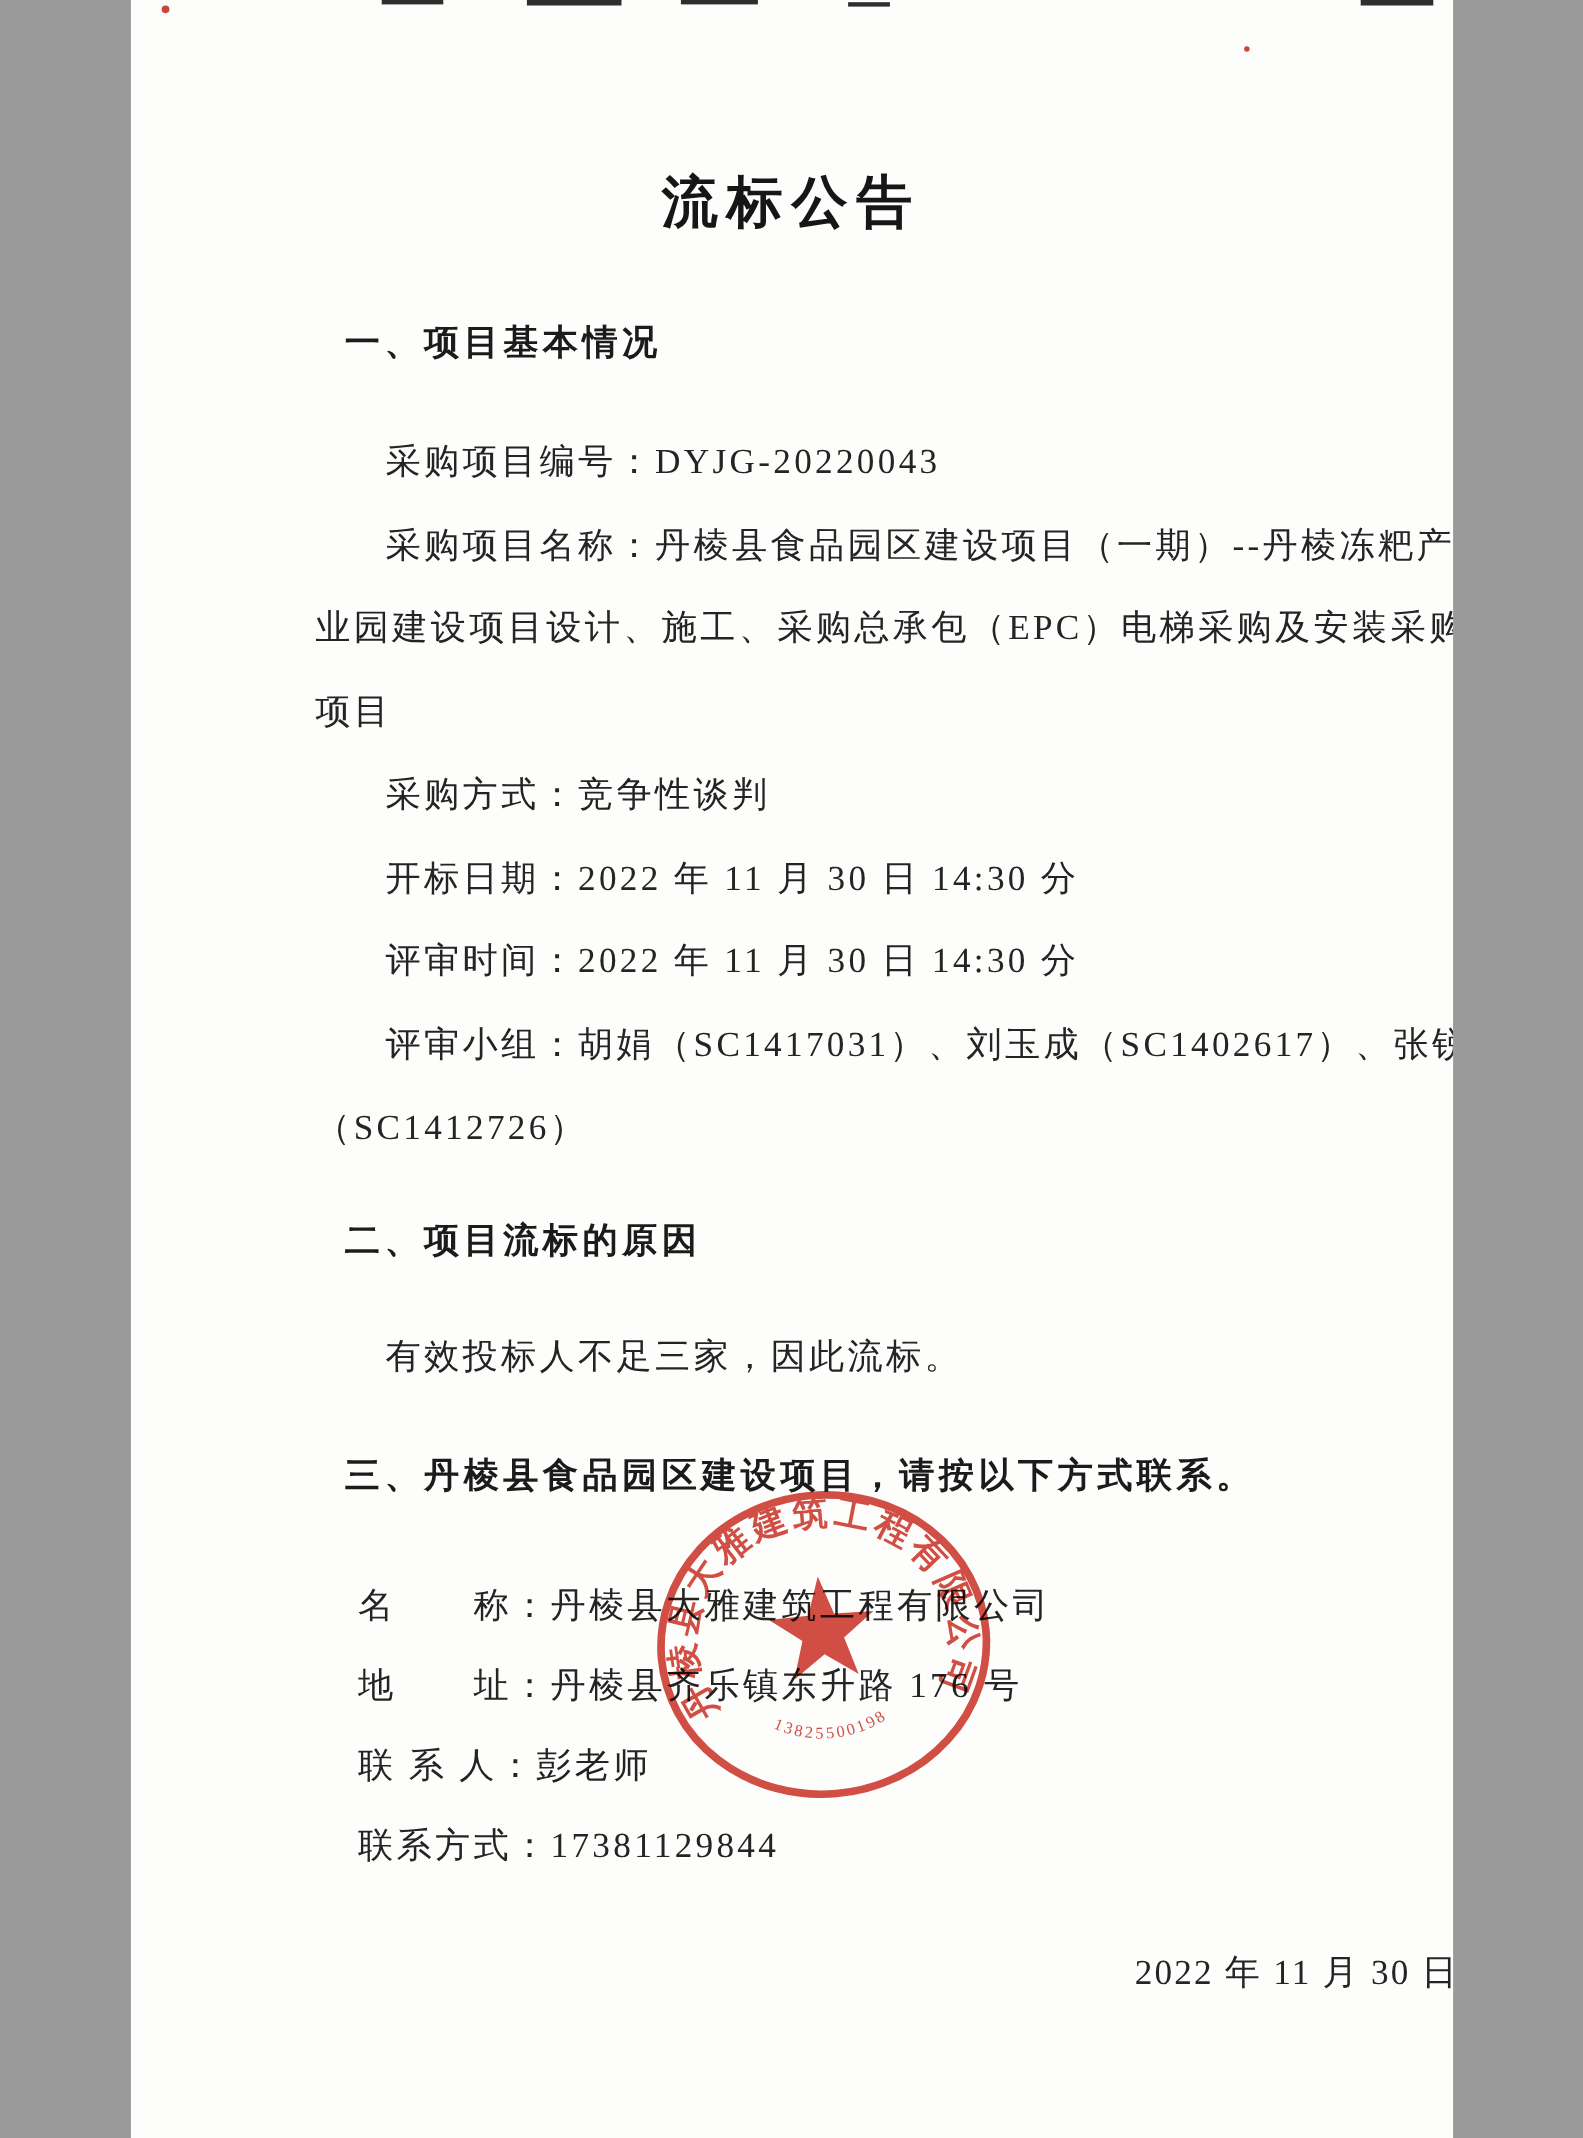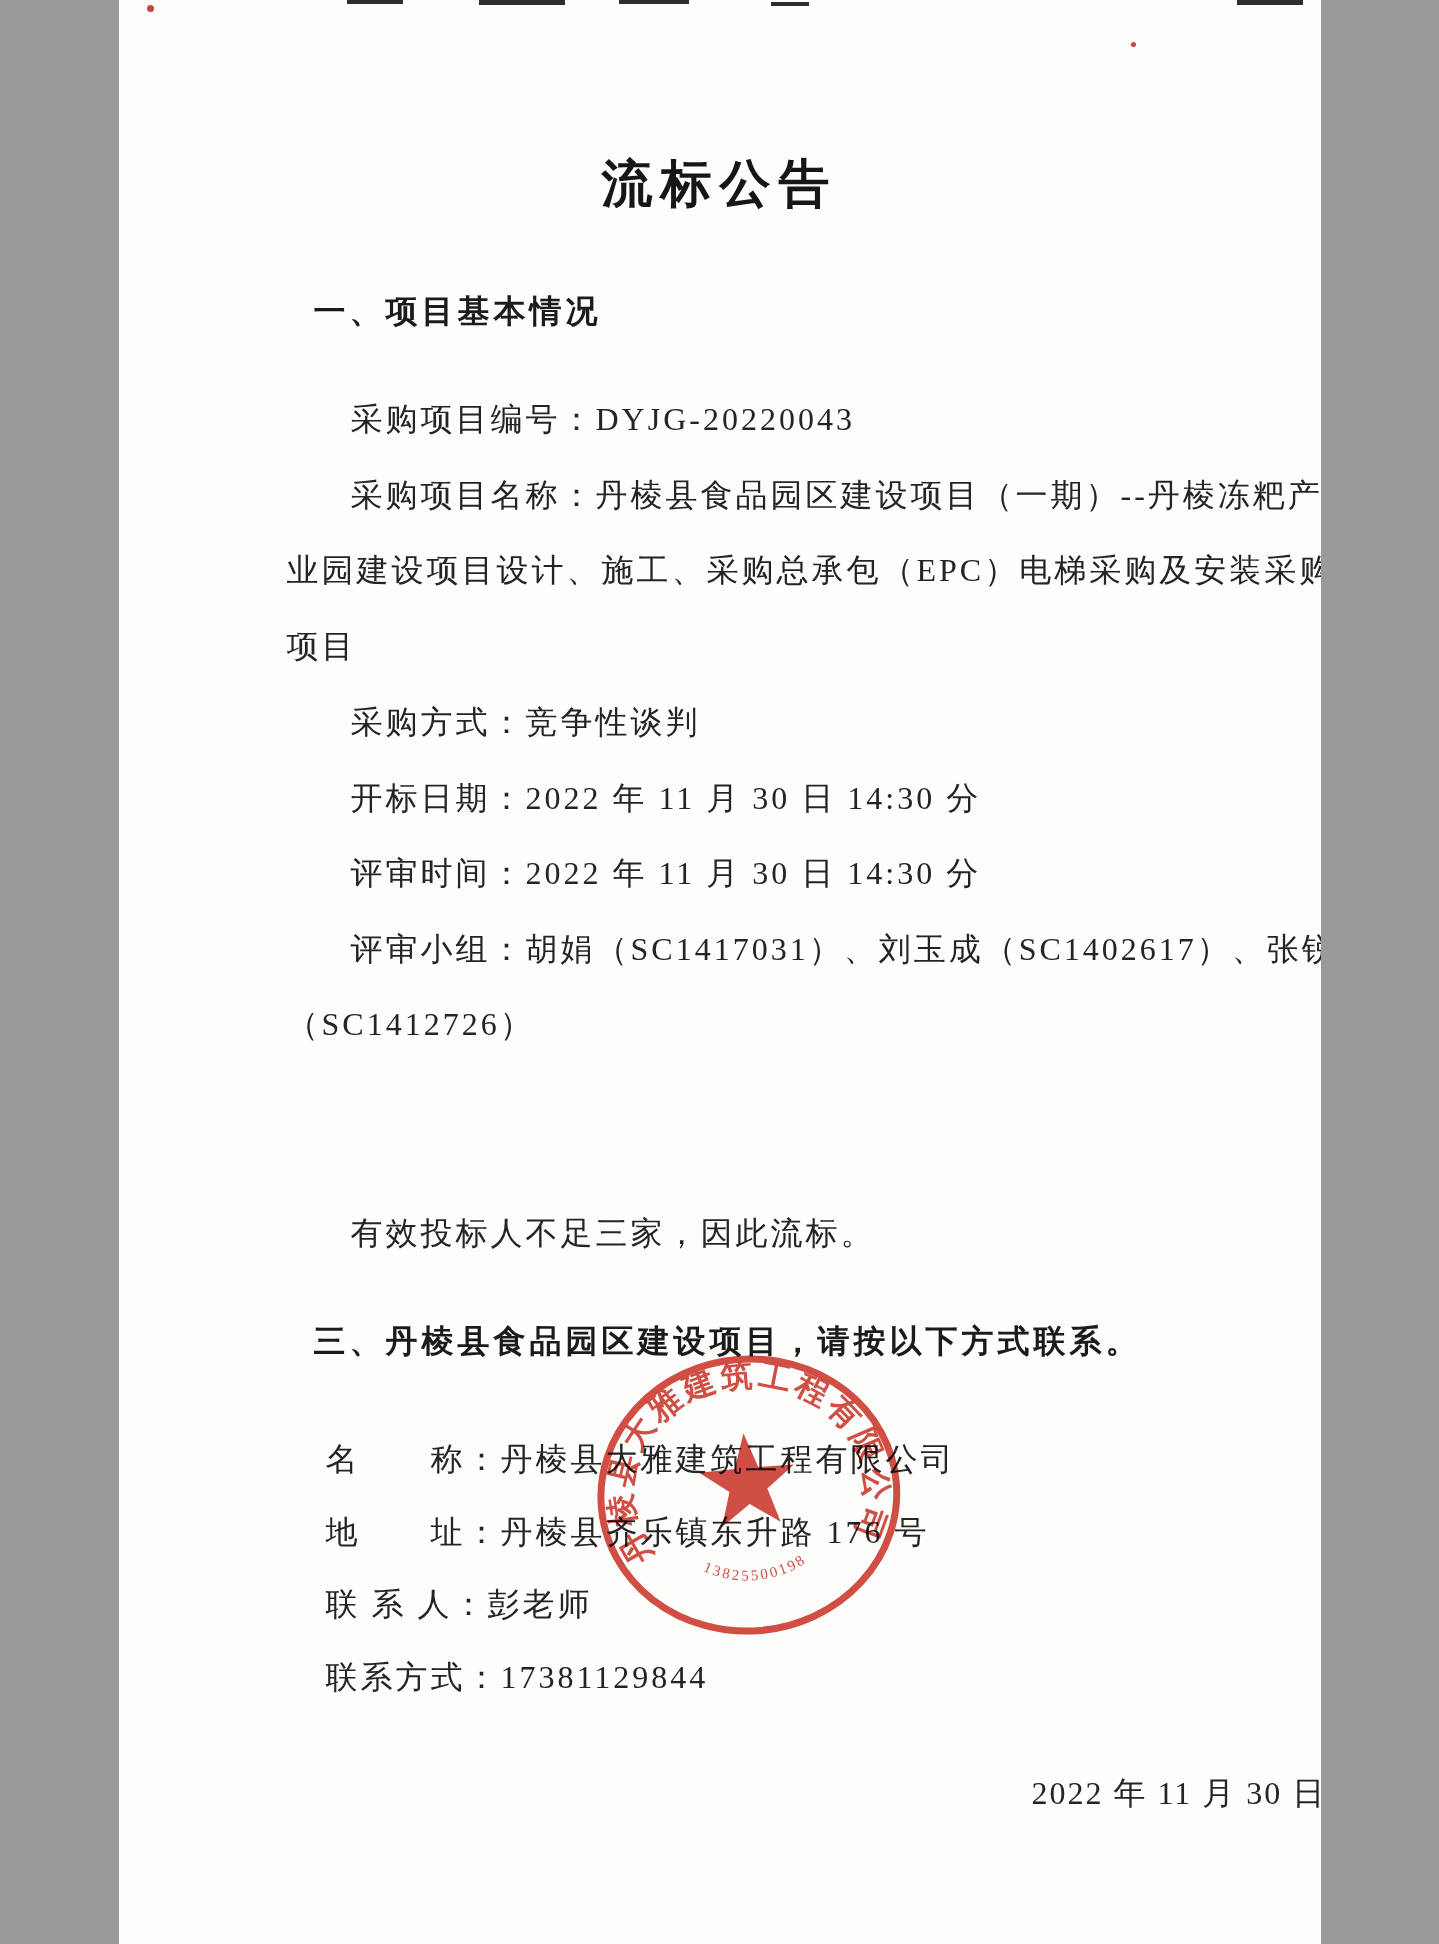--- a/index.html
+++ b/index.html
@@ -87,20 +87,21 @@
   <div class="bodyline l1">采购项目编号：DYJG-20220043</div>
   <div class="bodyline l2">采购项目名称：丹棱县食品园区建设项目（一期）--丹棱冻粑产</div>
   <div class="bodyline l3">业园建设项目设计、施工、采购总承包（EPC）电梯采购及安装采购</div>
   <div class="bodyline l4">项目</div>
   <div class="bodyline l5">采购方式：竞争性谈判</div>
   <div class="bodyline l6">开标日期：2022 年 11 月 30 日 14:30 分</div>
   <div class="bodyline l7">评审时间：2022 年 11 月 30 日 14:30 分</div>
   <div class="bodyline l8">评审小组：胡娟（SC1417031）、刘玉成（SC1402617）、张锐</div>
   <div class="bodyline l9">（SC1412726）</div>
 
+  <div class="heading h2">二、项目流标的原因</div>
   <div class="bodyline l10">有效投标人不足三家，因此流标。</div>
 
   <div class="heading h3">三、丹棱县食品园区建设项目，请按以下方式联系。</div>
 
   <div class="bodyline c1">名　　称：丹棱县大雅建筑工程有限公司</div>
   <div class="bodyline c2">地　　址：丹棱县齐乐镇东升路 176 号</div>
   <div class="bodyline c3">联 系 人：彭老师</div>
   <div class="bodyline c4">联系方式：17381129844</div>
 
   <div class="bodyline doc-date">2022 年 11 月 30 日</div>

